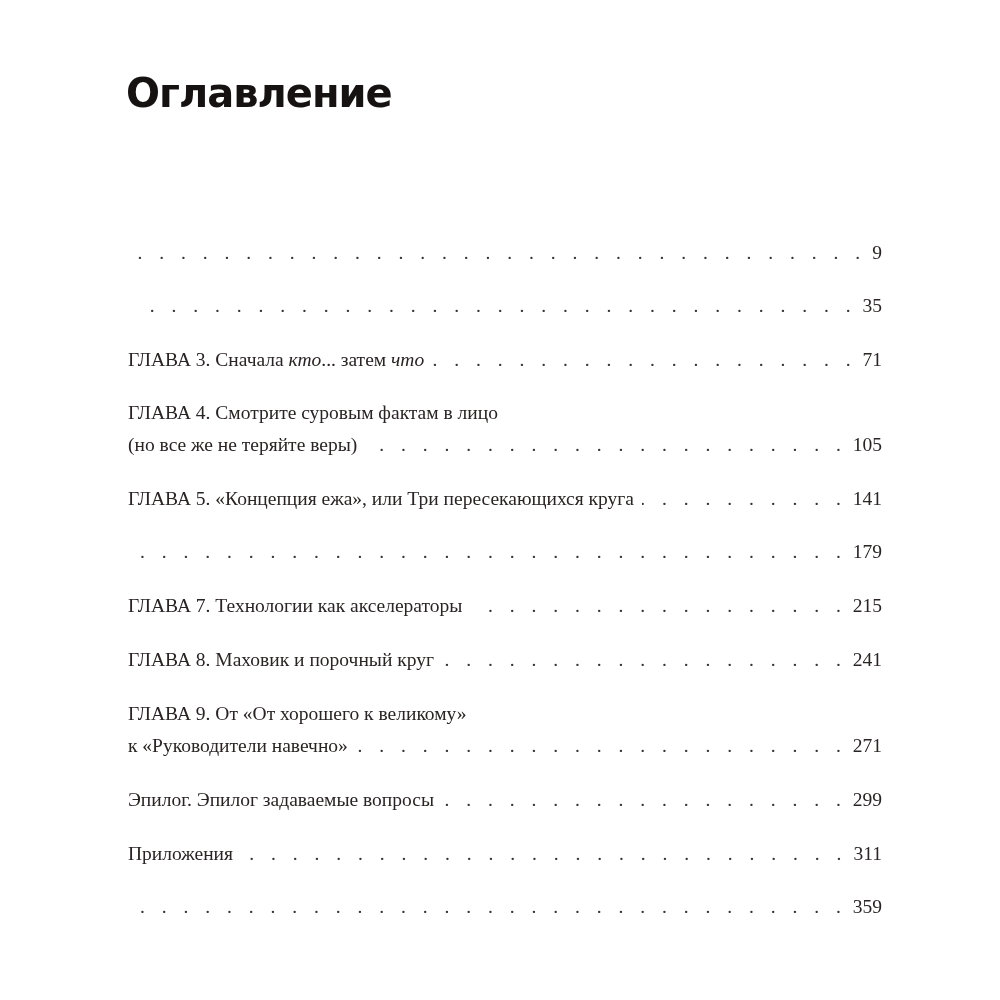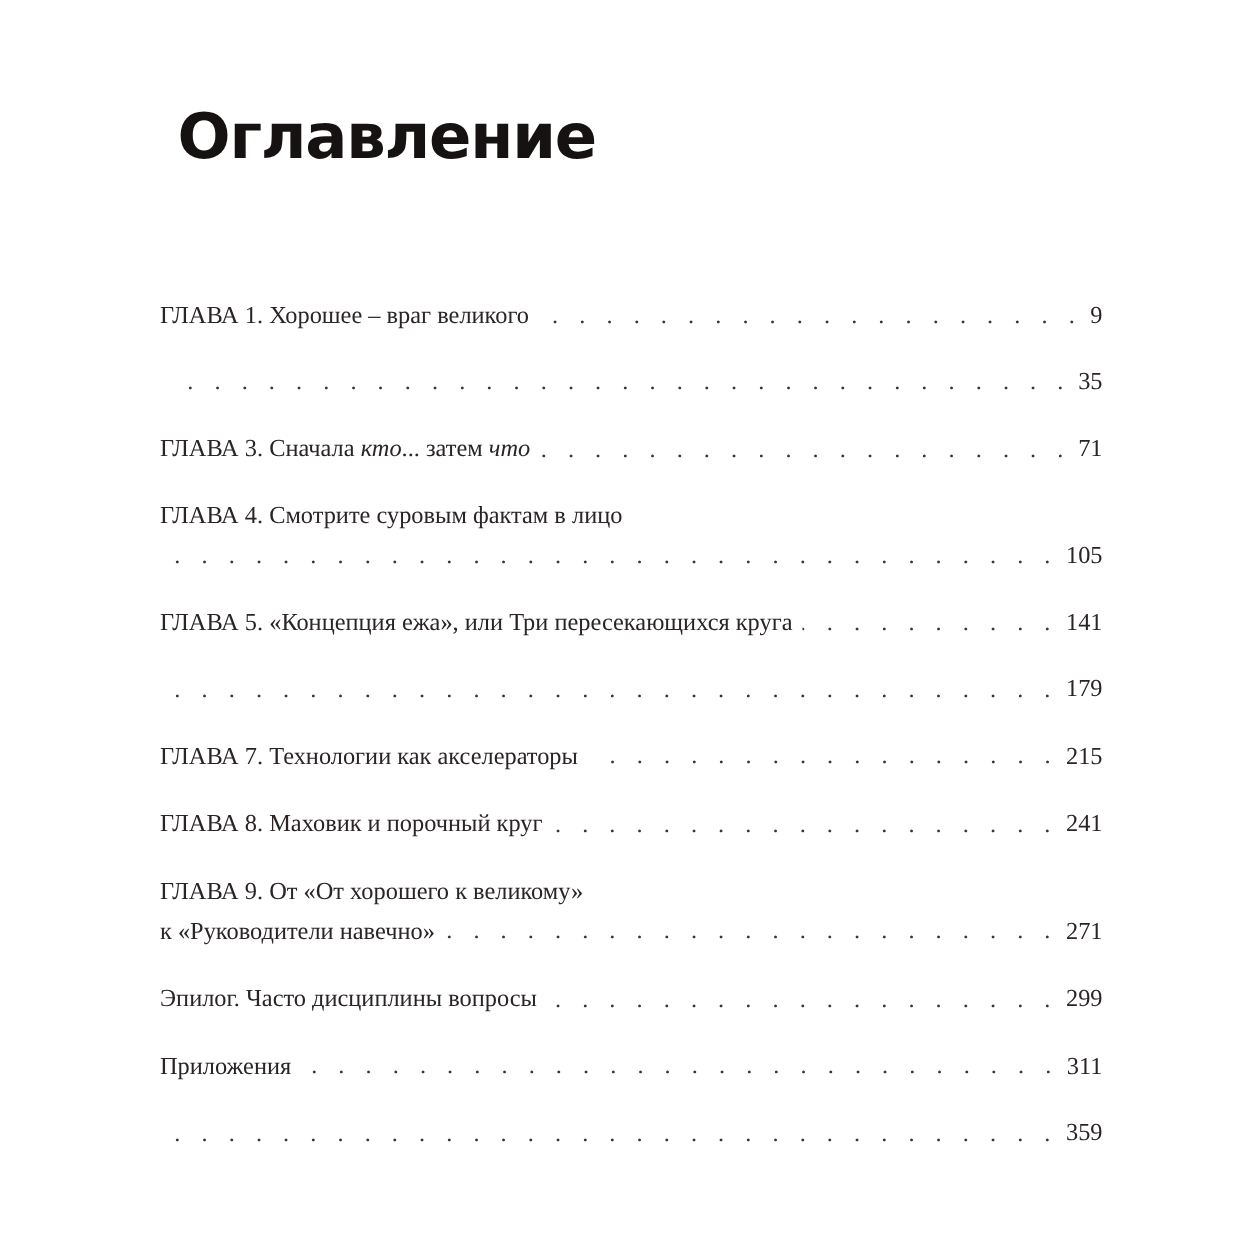--- a/index.html
+++ b/index.html
@@ -11,24 +11,24 @@
       width: 1000px;
       height: 1000px;
       position: relative;
       overflow: hidden;
       color: #1e1a1a;
     }
     .page-title {
       position: absolute;
       left: 126px;
       top: 58px;
-      margin: 16px;
+      margin: 0;
       font-family: "DejaVu Sans", sans-serif;
       font-weight: bold;
-      font-size: 50px;
+      font-size: 40px;
       letter-spacing: -1px;
       color: #161212;
       line-height: 70px;
     }
     .toc {
       position: absolute;
       left: 128px;
       top: 236px;
       width: 754px;
       font-family: "Liberation Serif", serif;
@@ -69,21 +69,20 @@
   </style>
 </head>
 <body>
 
 <h1 class="page-title">Оглавление</h1>
 
 <div class="toc">
 
   <div class="toc-entry" style="top:0px">
     <div class="toc-line">
-      <span class="toc-text">ГЛАВА 1. Хорошее – враг великого</span>
       <span class="toc-dots">. . . . . . . . . . . . . . . . . . . . . . . . . . . . . . . . . . . . . . . . . . . . . . . . . . . . . . . . . . . . . . . . . . . . . . . . . . . . . . . . . . . . . . . . . . . . . .</span>
       <span class="toc-page">9</span>
     </div>
   </div>
 
   <div class="toc-entry" style="top:53px">
     <div class="toc-line">
       <span class="toc-dots">. . . . . . . . . . . . . . . . . . . . . . . . . . . . . . . . . . . . . . . . . . . . . . . . . . . . . . . . . . . . . . . . . . . . . . . . . . . . . . . . . . . . . . . . . . . . . .</span>
       <span class="toc-page">35</span>
     </div>
@@ -95,20 +94,21 @@
       <span class="toc-dots">. . . . . . . . . . . . . . . . . . . . . . . . . . . . . . . . . . . . . . . . . . . . . . . . . . . . . . . . . . . . . . . . . . . . . . . . . . . . . . . . . . . . . . . . . . . . . .</span>
       <span class="toc-page">71</span>
     </div>
   </div>
 
   <div class="toc-entry" style="top:160px">
     <div class="toc-line">
       <span class="toc-text">ГЛАВА 4. Смотрите суровым фактам в лицо</span>
     </div>
     <div class="toc-line" style="margin-top:-2px">
+      <span class="toc-text">(но все же не теряйте веры)</span>
       <span class="toc-dots">. . . . . . . . . . . . . . . . . . . . . . . . . . . . . . . . . . . . . . . . . . . . . . . . . . . . . . . . . . . . . . . . . . . . . . . . . . . . . . . . . . . . . . . . . . . . . .</span>
       <span class="toc-page">105</span>
     </div>
   </div>
 
   <div class="toc-entry" style="top:246px">
     <div class="toc-line">
       <span class="toc-text">ГЛАВА 5. «Концепция ежа», или Три пересекающихся круга</span>
       <span class="toc-dots">. . . . . . . . . . . . . . . . . . . . . . . . . . . . . . . . . . . . . . . . . . . . . . . . . . . . . . . . . . . . . . . . . . . . . . . . . . . . . . . . . . . . . . . . . . . . . .</span>
       <span class="toc-page">141</span>
@@ -144,21 +144,21 @@
     </div>
     <div class="toc-line" style="margin-top:-2px">
       <span class="toc-text">к «Руководители навечно»</span>
       <span class="toc-dots">. . . . . . . . . . . . . . . . . . . . . . . . . . . . . . . . . . . . . . . . . . . . . . . . . . . . . . . . . . . . . . . . . . . . . . . . . . . . . . . . . . . . . . . . . . . . . .</span>
       <span class="toc-page">271</span>
     </div>
   </div>
 
   <div class="toc-entry" style="top:547px">
     <div class="toc-line">
-      <span class="toc-text">Эпилог. Часто дисциплины вопросы</span>
+      <span class="toc-text">Эпилог. Эпилог задаваемые вопросы</span>
       <span class="toc-dots">. . . . . . . . . . . . . . . . . . . . . . . . . . . . . . . . . . . . . . . . . . . . . . . . . . . . . . . . . . . . . . . . . . . . . . . . . . . . . . . . . . . . . . . . . . . . . .</span>
       <span class="toc-page">299</span>
     </div>
   </div>
 
   <div class="toc-entry" style="top:601px">
     <div class="toc-line">
       <span class="toc-text">Приложения</span>
       <span class="toc-dots">. . . . . . . . . . . . . . . . . . . . . . . . . . . . . . . . . . . . . . . . . . . . . . . . . . . . . . . . . . . . . . . . . . . . . . . . . . . . . . . . . . . . . . . . . . . . . .</span>
       <span class="toc-page">311</span>

